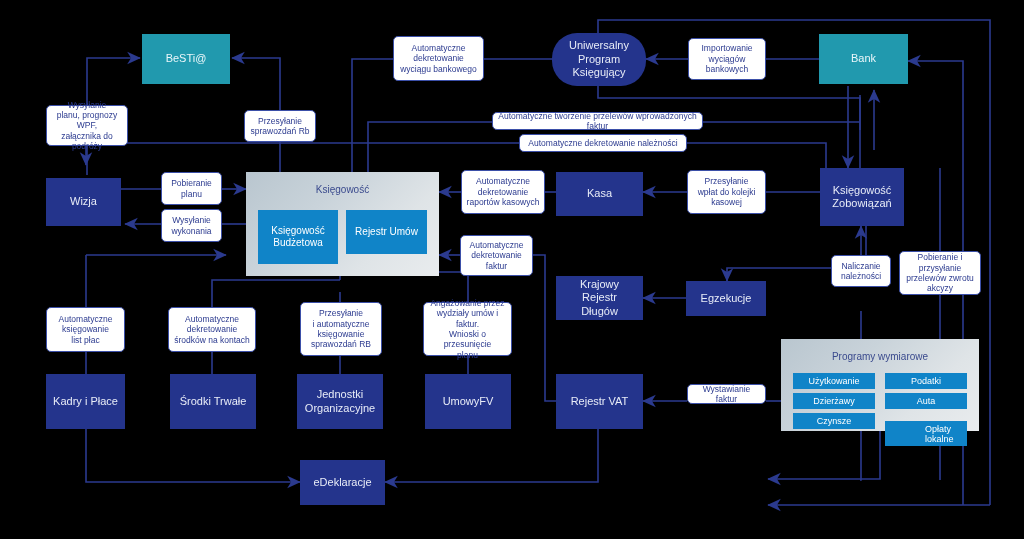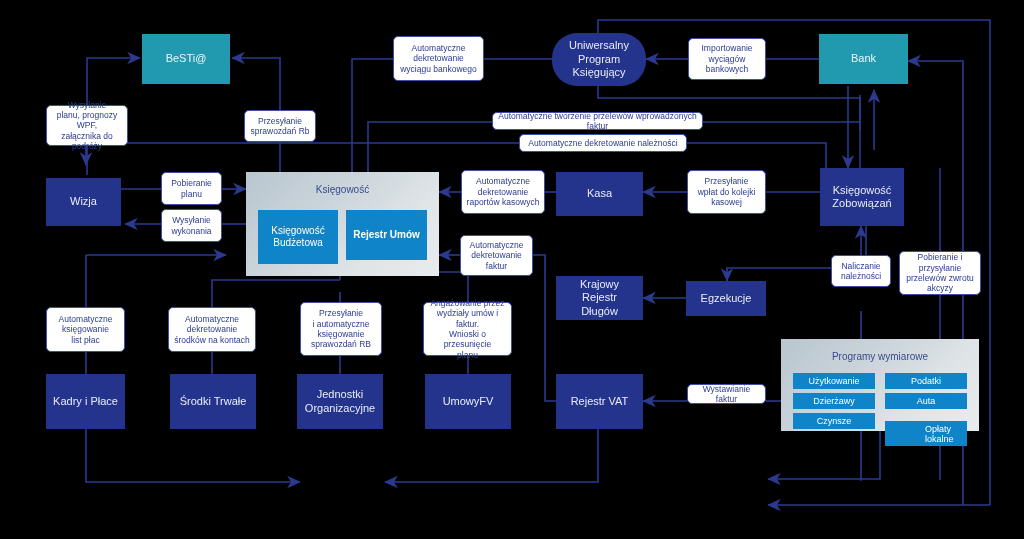--- a/index.html
+++ b/index.html
@@ -209,21 +209,21 @@
   <div class="node white" style="left:161px;top:172px;width:61px;height:33px;">Pobieranie
 planu</div>
 
   <div class="node white" style="left:161px;top:209px;width:61px;height:33px;">Wysyłanie
 wykonania</div>
 
   <div class="panel" style="position:absolute;left:246px;top:172px;width:193px;height:104px;">
     <div class="panel-title">Księgowość</div>
     <div class="subbox" style="left:12px;top:38px;width:80px;height:54px;">Księgowość
 Budżetowa</div>
-    <div class="subbox" style="left:100px;top:38px;width:81px;height:50px;font-weight:bold;">Rejestr  Umów</div>
+    <div class="subbox" style="left:100px;top:38px;width:81px;height:44px;">Rejestr  Umów</div>
   </div>
 
   <div class="node white" style="left:461px;top:170px;width:84px;height:44px;">Automatyczne
 dekretowanie
 raportów kasowych</div>
 
   <div class="node navy" style="left:556px;top:172px;width:87px;height:44px;">Kasa</div>
 
   <div class="node white" style="left:687px;top:170px;width:79px;height:44px;">Przesyłanie
 wpłat do kolejki
@@ -284,15 +284,16 @@
   <div class="panel" style="position:absolute;left:781px;top:339px;width:198px;height:92px;">
     <div class="panel-title">Programy wymiarowe</div>
     <div class="chip" style="left:12px;top:34px;width:82px;height:16px;">Użytkowanie</div>
     <div class="chip" style="left:104px;top:34px;width:82px;height:16px;">Podatki</div>
     <div class="chip" style="left:12px;top:54px;width:82px;height:16px;">Dzierżawy</div>
     <div class="chip" style="left:104px;top:54px;width:82px;height:16px;">Auta</div>
     <div class="chip" style="left:12px;top:74px;width:82px;height:16px;">Czynsze</div>
     <div class="chip" style="left:104px;top:82px;width:82px;height:25px;padding-left:40px;">Opłaty lokalne</div>
   </div>
 
+  <div class="node navy" style="left:300px;top:460px;width:85px;height:45px;">eDeklaracje</div>
 
 
 </div>
 
 </body></html>

